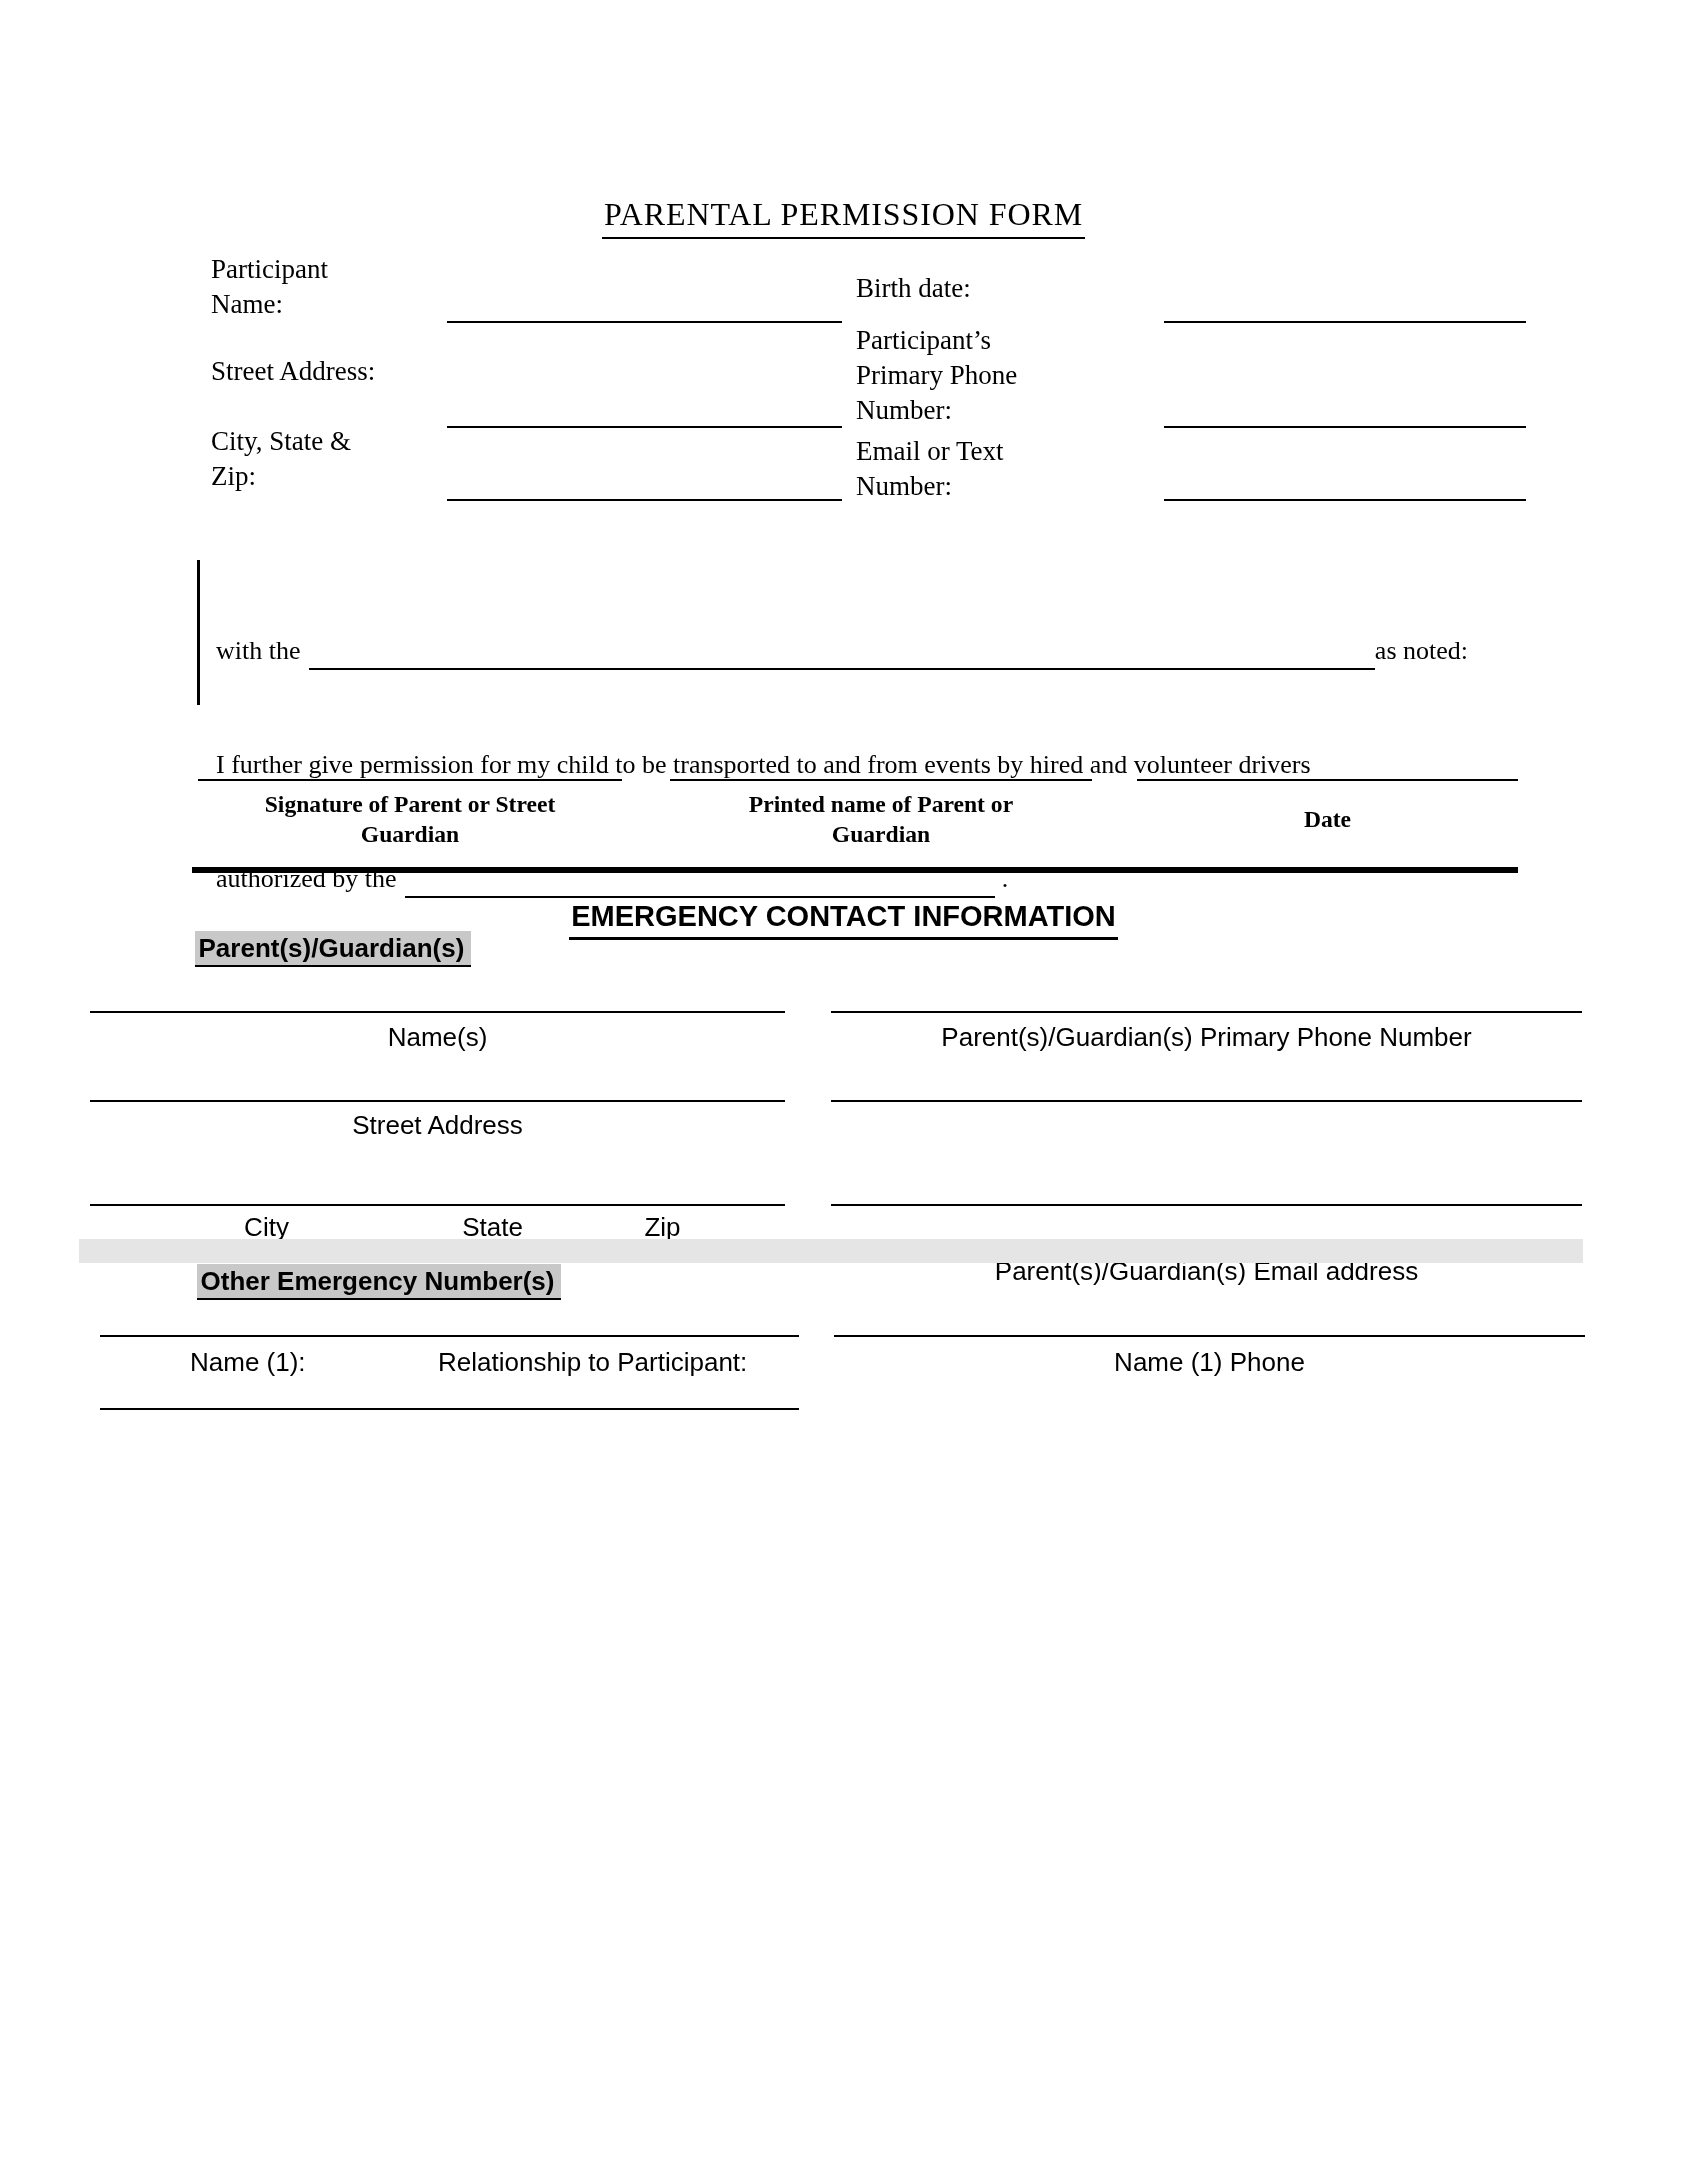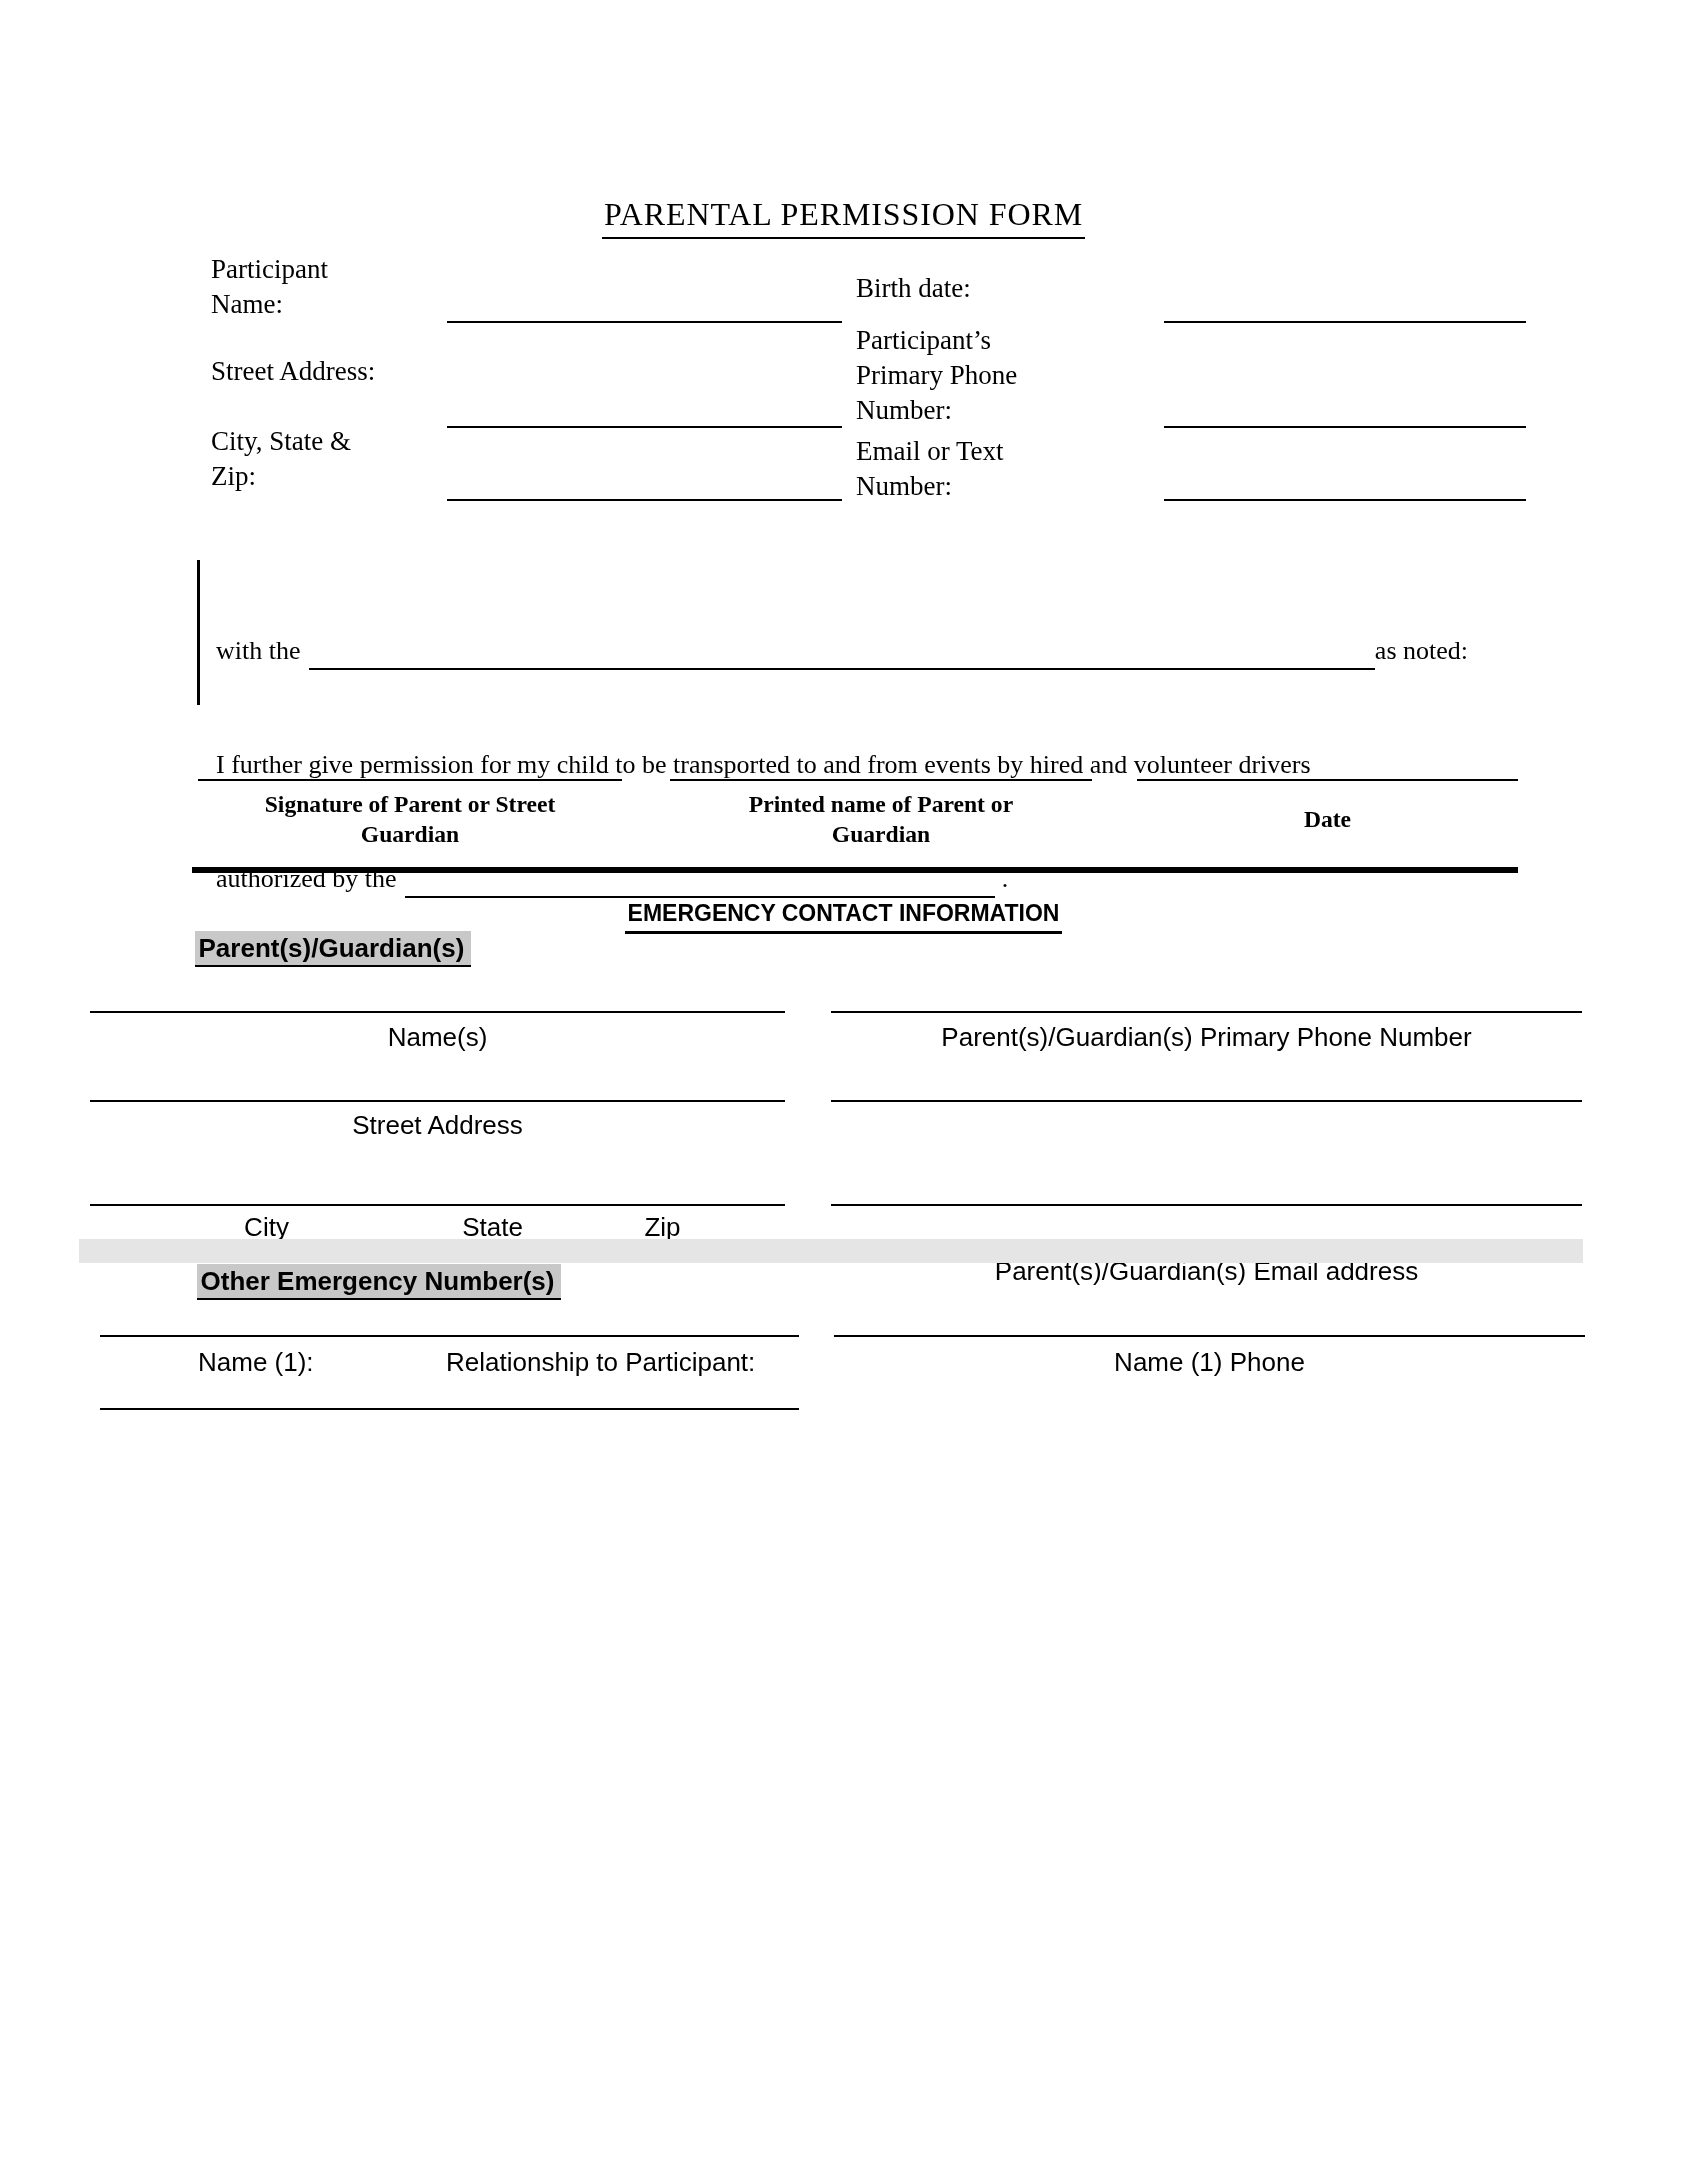--- a/index.html
+++ b/index.html
@@ -52,39 +52,39 @@
     line-height:30px;
     text-align:center;
     white-space:pre-line;
   }
   .thickrule{background:#000;}
   
   .sans{font-family:"Liberation Sans","DejaVu Sans",sans-serif;}
   .ec-heading-wrap{left:0;top:900px;width:100%;text-align:center;}
   .ec-heading{
     display:inline-block;
-    font-size:23px;
+    font-size:29px;
     font-weight:bold;
     border-bottom:3.5px solid #000;
     padding:0 2.6px 3.5px 2.6px;
   }
   .hl-heading{
     display:inline-block;
     font-size:26px;
     font-weight:bold;
     background:#c8c8c8;
     border-bottom:2.6px solid #000;
     padding:1.7px 7px 1.7px 3.5px;
   }
   .eclabel{
     font-size:26px;
     line-height:31px;
     text-align:center;
   }
-  .eclabel.left{text-align:left;margin-left:8px;}
+  .eclabel.left{text-align:left;}
   .ecline{height:0;border-top:2.6px solid #000;}
   .graybar{background:#e5e5e5;}
 </style>
 </head>
 <body>
 
 <div class="page">
 
   <div class="abs title-wrap">
     <span class="title-text">PARENTAL PERMISSION FORM</span>

